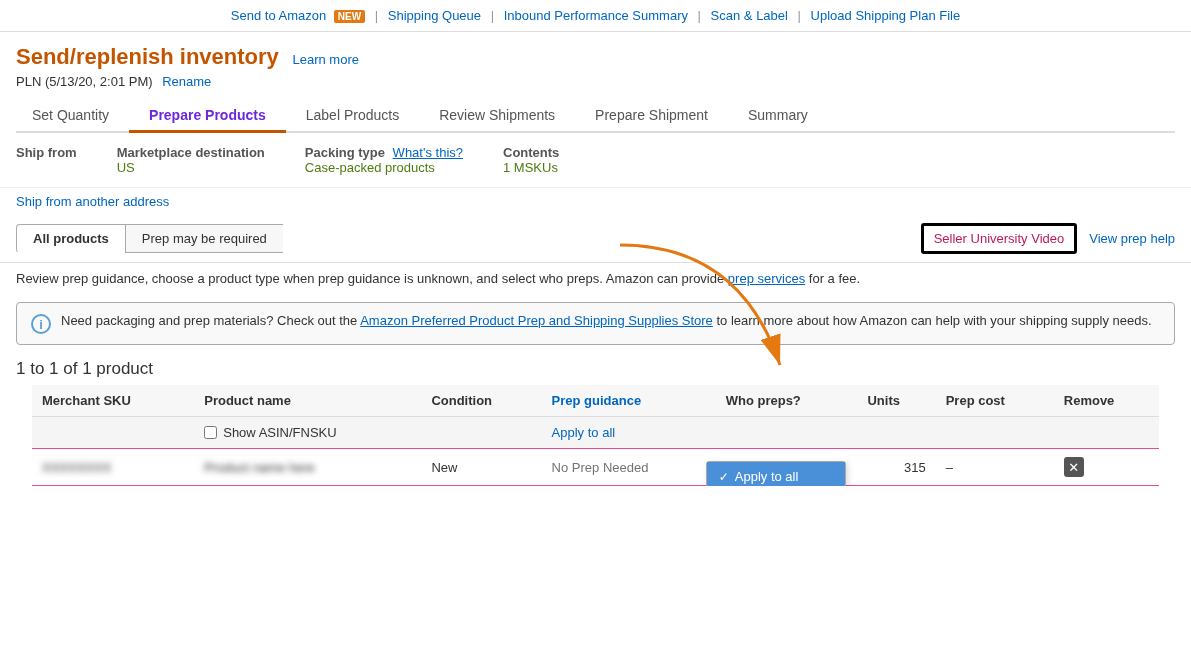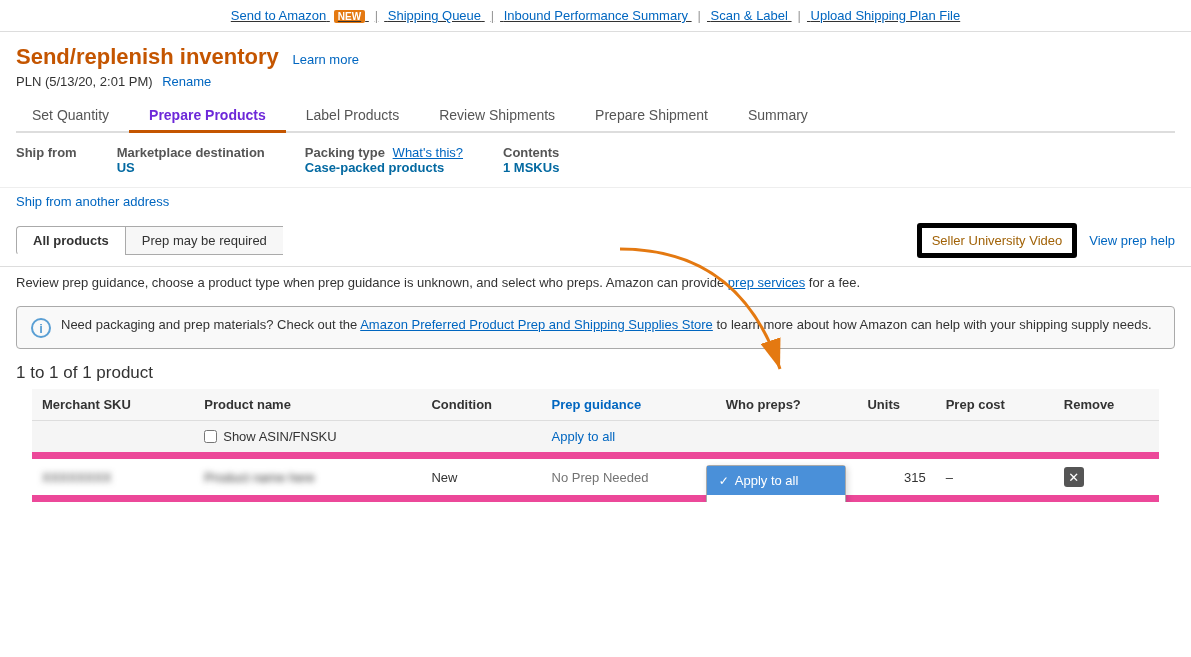--- a/index.html
+++ b/index.html
@@ -5,21 +5,20 @@
     * { box-sizing: border-box; margin: 0; padding: 0; }
     body { font-family: Arial, sans-serif; font-size: 13px; color: #333; background: #fff; }
 
     
     .top-nav {
       background: #fff;
       border-bottom: 1px solid #ddd;
       padding: 8px 16px;
       text-align: center;
       font-size: 13px;
-      text-decoration: underline;
     }
     .top-nav a { color: #0066c0; text-decoration: none; }
     .top-nav .new-badge {
       background: #e47911;
       color: #fff;
       font-size: 10px;
       font-weight: bold;
       padding: 1px 4px;
       border-radius: 2px;
       margin-left: 4px;
@@ -66,21 +65,21 @@
 
     
     .shipment-info {
       display: flex;
       padding: 12px 16px;
       gap: 40px;
       font-size: 13px;
       border-bottom: 1px solid #eee;
     }
     .shipment-info-label { color: #555; font-weight: bold; }
-    .shipment-info-value { color: #0369a1; font-weight: bold; }
+    .shipment-info-value { color: #4d7c0f; }
 
     .ship-from-link { color: #0066c0; text-decoration: none; padding: 6px 16px; display: block; font-size: 13px; }
 
     
     .filter-tabs {
       display: flex;
       align-items: center;
       padding: 8px 16px;
       gap: 0;
       border-bottom: 1px solid #ddd;
@@ -98,22 +97,22 @@
     .filter-tab:last-child { border-radius: 0 4px 4px 0; }
     .filter-tab.active { background: #fff; font-weight: bold; border-bottom-color: #fff; }
 
     .filter-actions {
       margin-left: auto;
       display: flex;
       align-items: center;
       gap: 12px;
     }
     .seller-video-btn {
-      border: 5px solid #000000;
-      color: #a16207;
+      border: 3px solid #000000;
+      color: #be185d;
       background: #fff;
       padding: 5px 10px;
       font-size: 13px;
       cursor: pointer;
       border-radius: 3px;
     }
     .view-prep-help { color: #0066c0; text-decoration: none; font-size: 13px; }
 
     
     .guidance-text { padding: 8px 16px; font-size: 13px; color: #333; }
@@ -155,21 +154,21 @@
     .product-table th {
       padding: 8px 10px;
       text-align: left;
       font-weight: bold;
       color: #333;
       border-bottom: 1px solid #ddd;
       background: #f7f7f7;
     }
     .product-table td {
       padding: 8px 10px;
-      border-bottom: 7px solid #ec4899;
+      border-bottom: 1px solid #ec4899;
       vertical-align: middle;
     }
     .show-asin-row td { background: #f5f5f5; }
     .show-asin-label { display: flex; align-items: center; gap: 6px; }
     .apply-to-all-link { color: #0066c0; text-decoration: none; font-size: 13px; }
     .no-prep-needed { color: #737373; }
     .units-val { text-align: right; }
     .remove-btn {
       width: 20px;
       height: 20px;

